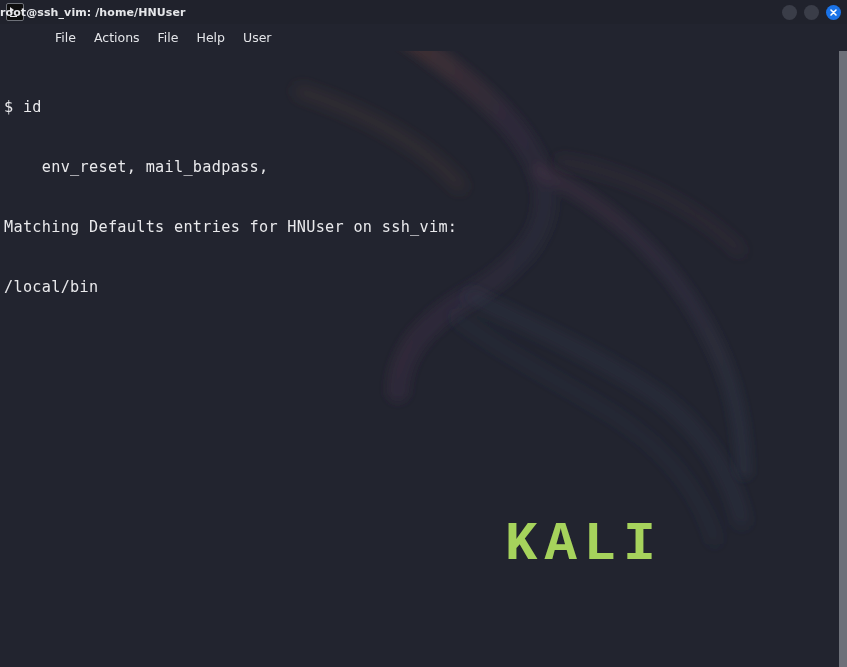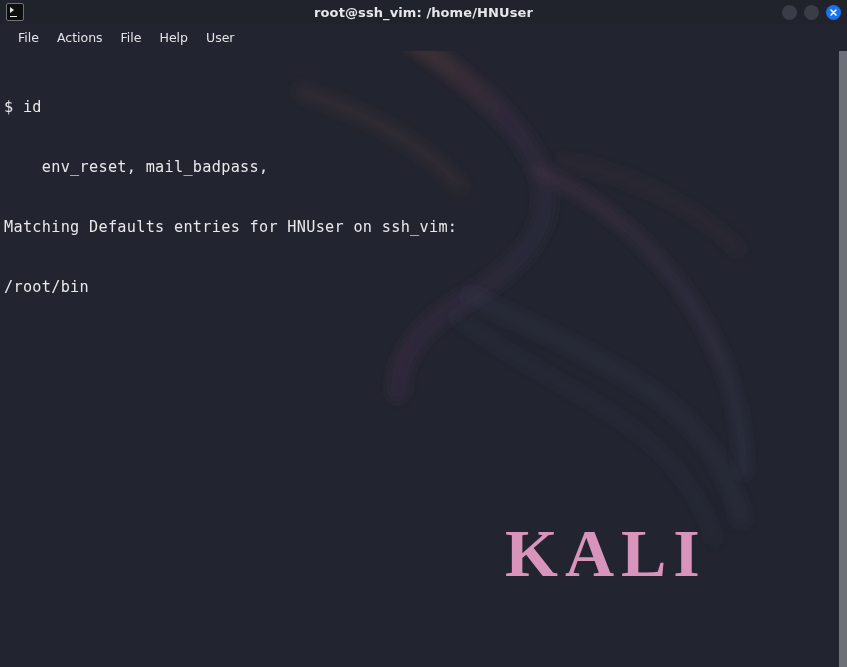--- a/index.html
+++ b/index.html
@@ -59,23 +59,23 @@
     left: 3px;
     bottom: 3px;
     width: 7px;
     height: 1px;
     background: #e8e8ec;
   }
   #title-text {
     position: absolute;
     left: 0;
     right: 0;
-    text-align: center;
+    text-align: left;
     font-family: "DejaVu Sans", sans-serif;
-    font-size: 13px;
+    font-size: 11px;
     font-weight: bold;
     color: #e6e7ea;
     letter-spacing: 0.1px;
     pointer-events: none;
   }
   #win-controls {
     position: absolute;
     right: 6px;
     top: 0;
     height: 24px;
@@ -98,20 +98,21 @@
   .wbtn.close svg { display: block; }
 
   
   #menubar {
     height: 27px;
     background: #22242f;
     display: flex;
     align-items: center;
     padding-left: 9px;
     user-select: none;
+    margin-left: 37px;
   }
   .menu-item {
     font-family: "DejaVu Sans", sans-serif;
     font-size: 12.5px;
     color: #e4e5e9;
     padding: 2px 9px 3px 9px;
     cursor: default;
     white-space: nowrap;
   }
 
@@ -130,25 +131,25 @@
     inset: 0;
     pointer-events: none;
     opacity: 1;
   }
   #dragon svg { display: block; width: 847px; height: 616px; }
 
   #kali-mark {
     position: absolute;
     left: 505px;
     top: 463px;
-    font-family: Liberation Serif, serif;
-    font-size: 68px;
+    font-family: Liberation Mono, monospace;
+    font-size: 54px;
     font-weight: bold;
     letter-spacing: 7px;
-    color: #f9a8d4;
+    color: #bef264;
     opacity: 0.85;
     pointer-events: none;
     user-select: none;
   }
 
   #term-text {
     position: relative;
     padding: 6px 0 0 4px;
     font-family: "DejaVu Sans Mono", monospace;
     font-size: 15.2px;
@@ -244,21 +245,21 @@
         </g>
       </svg>
     </div>
 
     <div id="kali-mark">KALI</div>
 
     <div id="term-text">
       <div class="tline">$ id</div>
       <div class="tline">    env_reset, mail_badpass,</div>
       <div class="tline">Matching Defaults entries for HNUser on ssh_vim:</div>
-      <div class="tline">/root/bin</div>
+      <div class="tline">/local/bin</div>
       <div class="tline"></div>
       
       
       
       
       
     </div>
   </div>
 
   <div id="scrollbar">

